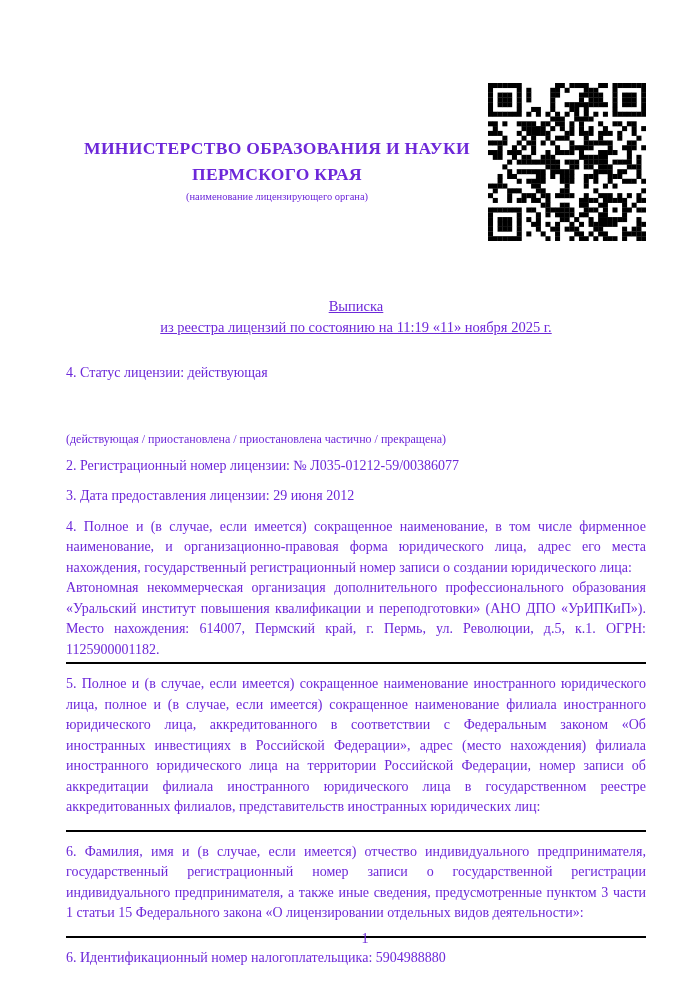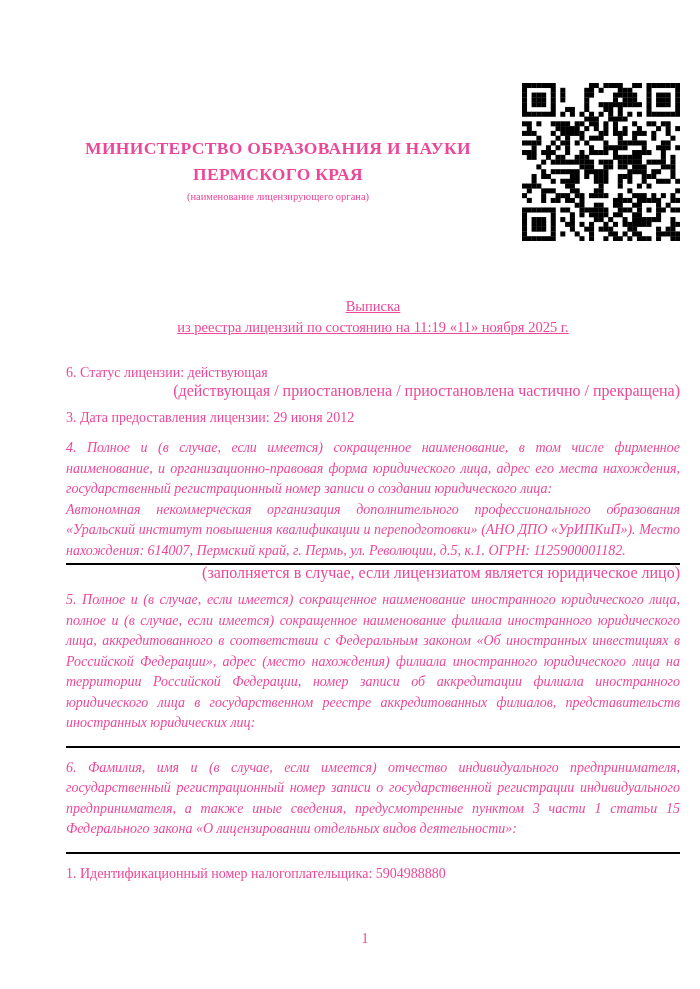--- a/index.html
+++ b/index.html
@@ -1,23 +1,23 @@
 <!DOCTYPE html>
 <html lang="ru"><head>
 <meta charset="utf-8">
 <style>
   html, body { margin: 0; padding: 0; background: #ffffff; }
   .page {
     width: 700px; height: 989px;
     position: relative;
     box-sizing: border-box;
     background: #ffffff;
-    color: #ec4899;
+    color: #6d28d9;
     font-family: "Liberation Serif", serif;
-    padding: 0 20px 0 66px;
+    padding: 0 54px 0 66px;
     overflow: hidden;
   }
   
   .header-row {
     display: flex;
     justify-content: space-between;
     align-items: flex-start;
     padding-top: 83px;
   }
   .ministry {
@@ -50,25 +50,26 @@
     line-height: 21px;
     text-decoration: underline;
   }
   
   .fields {
     margin-top: 25px;
     font-size: 14px;
     line-height: 20.5px;
   }
   .field { margin-bottom: 10px; }
-  .q-justify { text-align: justify; font-style: italic; }
+  .q-justify { text-align: justify; }
   .small-note {
-    font-size: 16px;
+    font-size: 12px;
     line-height: 14px;
-    text-align: right;
+    text-align: left;
+    margin-top: 48px;
   }
   .rule {
     border: 0;
     border-top: 2px solid #000000;
     margin: 2px 0 1px 0;
   }
   .value-spacer { height: 10px; }
   .page-number {
     position: absolute;
     bottom: 42px;
@@ -630,49 +631,51 @@
   </div>
 
   <div class="title-block">
     <div>Выписка</div>
     <div>из реестра лицензий по состоянию на 11:19 «11» ноября 2025 г.</div>
   </div>
 
   <div class="fields">
 
     <div class="field">
-      <div>6. Статус лицензии: действующая</div>
+      <div>4. Статус лицензии: действующая</div>
       <div class="small-note">(действующая / приостановлена / приостановлена частично / прекращена)</div>
     </div>
 
+    <div class="field">
+      <div>2. Регистрационный номер лицензии: № Л035-01212-59/00386077</div>
+    </div>
 
     <div class="field">
       <div>3. Дата предоставления лицензии: 29 июня 2012</div>
     </div>
 
     <div class="field">
       <div class="q-justify">4. Полное и (в случае, если имеется) сокращенное наименование, в том числе фирменное наименование, и организационно-правовая форма юридического лица, адрес его места нахождения, государственный регистрационный номер записи о создании юридического лица:</div>
       <div class="q-justify">Автономная некоммерческая организация дополнительного профессионального образования «Уральский институт повышения квалификации и переподготовки» (АНО ДПО «УрИПКиП»). Место нахождения: 614007, Пермский край, г. Пермь, ул. Революции, д.5, к.1. ОГРН: 1125900001182.</div>
       <hr class="rule">
-      <div class="small-note">(заполняется в случае, если лицензиатом является юридическое лицо)</div>
     </div>
 
     <div class="field">
       <div class="q-justify">5. Полное и (в случае, если имеется) сокращенное наименование иностранного юридического лица, полное и (в случае, если имеется) сокращенное наименование филиала иностранного юридического лица, аккредитованного в соответствии с Федеральным законом «Об иностранных инвестициях в Российской Федерации», адрес (место нахождения) филиала иностранного юридического лица на территории Российской Федерации, номер записи об аккредитации филиала иностранного юридического лица в государственном реестре аккредитованных филиалов, представительств иностранных юридических лиц:</div>
       <div class="value-spacer"></div>
       <hr class="rule">
     </div>
 
     <div class="field">
       <div class="q-justify">6. Фамилия, имя и (в случае, если имеется) отчество индивидуального предпринимателя, государственный регистрационный номер записи о государственной регистрации индивидуального предпринимателя, а также иные сведения, предусмотренные пунктом 3 части 1 статьи 15 Федерального закона «О лицензировании отдельных видов деятельности»:</div>
       <div class="value-spacer"></div>
       <hr class="rule">
     </div>
 
     <div class="field">
-      <div>1. Идентификационный номер налогоплательщика: 5904988880</div>
+      <div>6. Идентификационный номер налогоплательщика: 5904988880</div>
     </div>
 
   </div>
 
   <div class="page-number">1</div>
 
 </div>
 
 </body></html>

